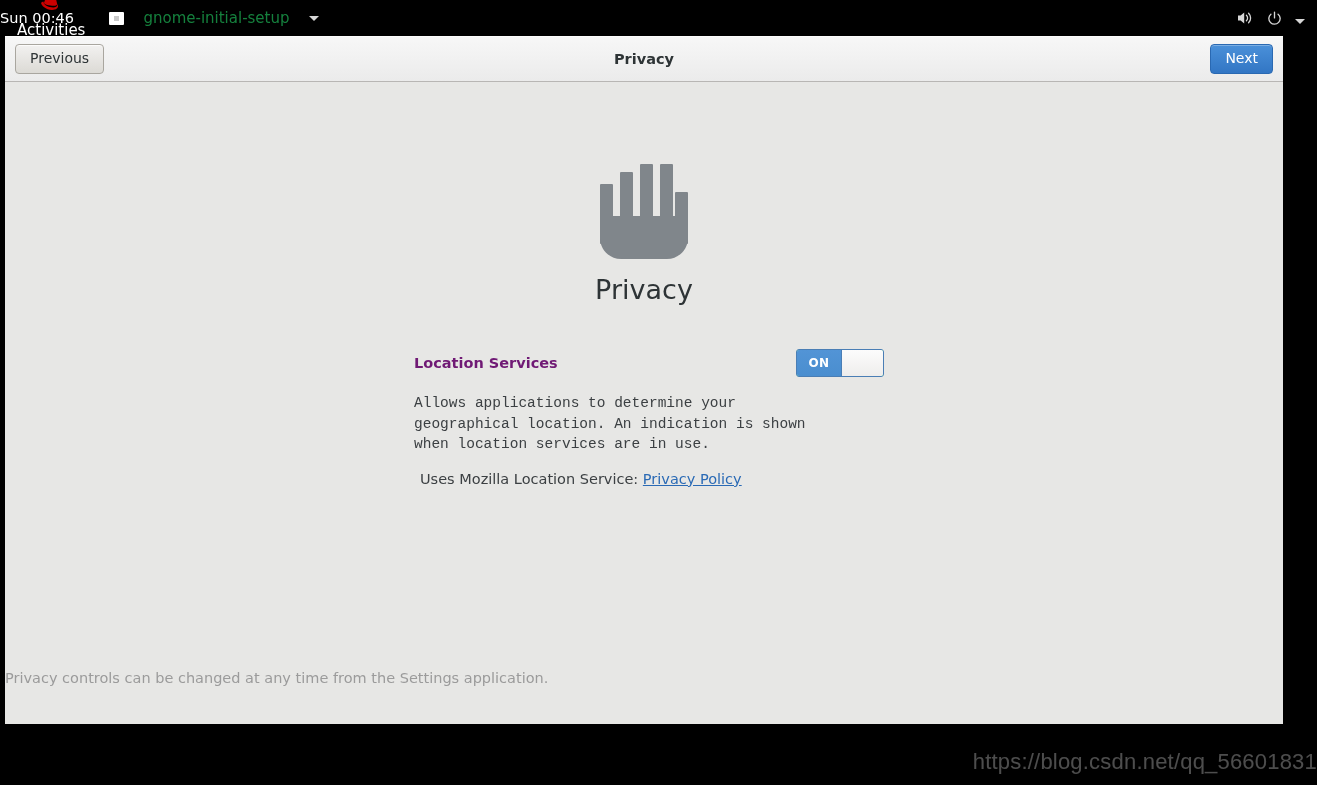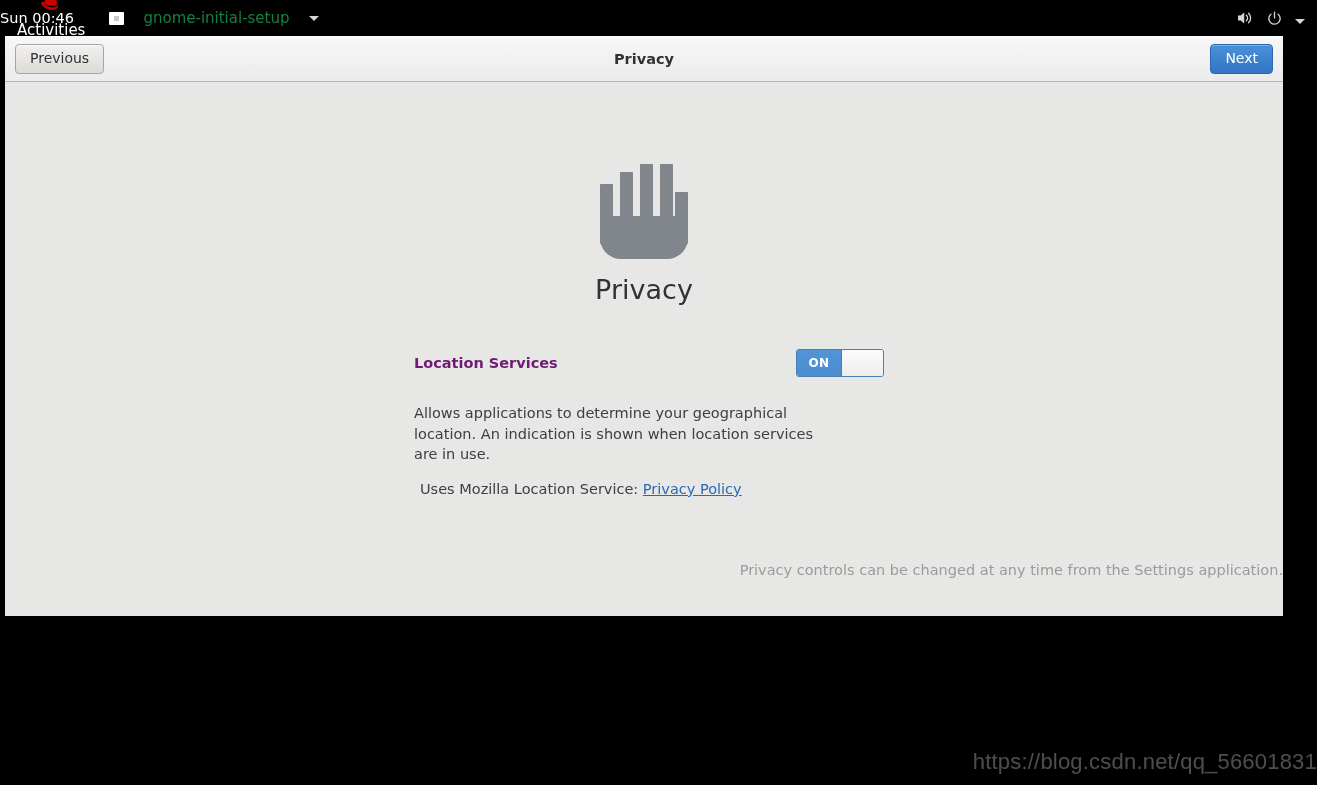--- a/index.html
+++ b/index.html
@@ -92,21 +92,21 @@
     gap: 12px;
   }
   .tb-icon { display: block; }
 
   
   .window {
     position: absolute;
     left: 5px;
     top: 36px;
     width: 1278px;
-    height: 580px;
+    height: 688px;
     background: #e7e7e5;
     display: flex;
     flex-direction: column;
     overflow: hidden;
   }
 
   .headerbar {
     position: relative;
     height: 46px;
     min-height: 46px;
@@ -215,43 +215,44 @@
     justify-content: center;
     letter-spacing: 0.4px;
   }
   .toggle-knob {
     flex: 1;
     background: linear-gradient(to bottom, #fcfcfc 0%, #eeedec 100%);
     border-left: 1px solid #4a7eb5;
   }
 
   .desc {
-    margin-top: 24px;
+    margin-top: 14px;
     font-size: 14.5px;
     color: #3c4043;
     line-height: 1.42;
     width: 408px;
+    font-family: Liberation Mono, monospace;
   }
   .mls {
     margin-top: 16px;
     font-size: 14.5px;
     color: #3c4043;
     margin-left: 6px;
   }
   .link {
     color: #2a6ab5;
     text-decoration: underline;
     cursor: pointer;
   }
 
   .footer-note {
     position: absolute;
     left: 0; right: 0;
     bottom: 38px;
-    text-align: right;
+    text-align: left;
     font-size: 14.5px;
     color: #9b9b9b;
   }
 
   .watermark {
     position: absolute;
     right: 0;
     bottom: 10px;
     font-size: 22px;
     color: rgba(255,255,255,0.30);

